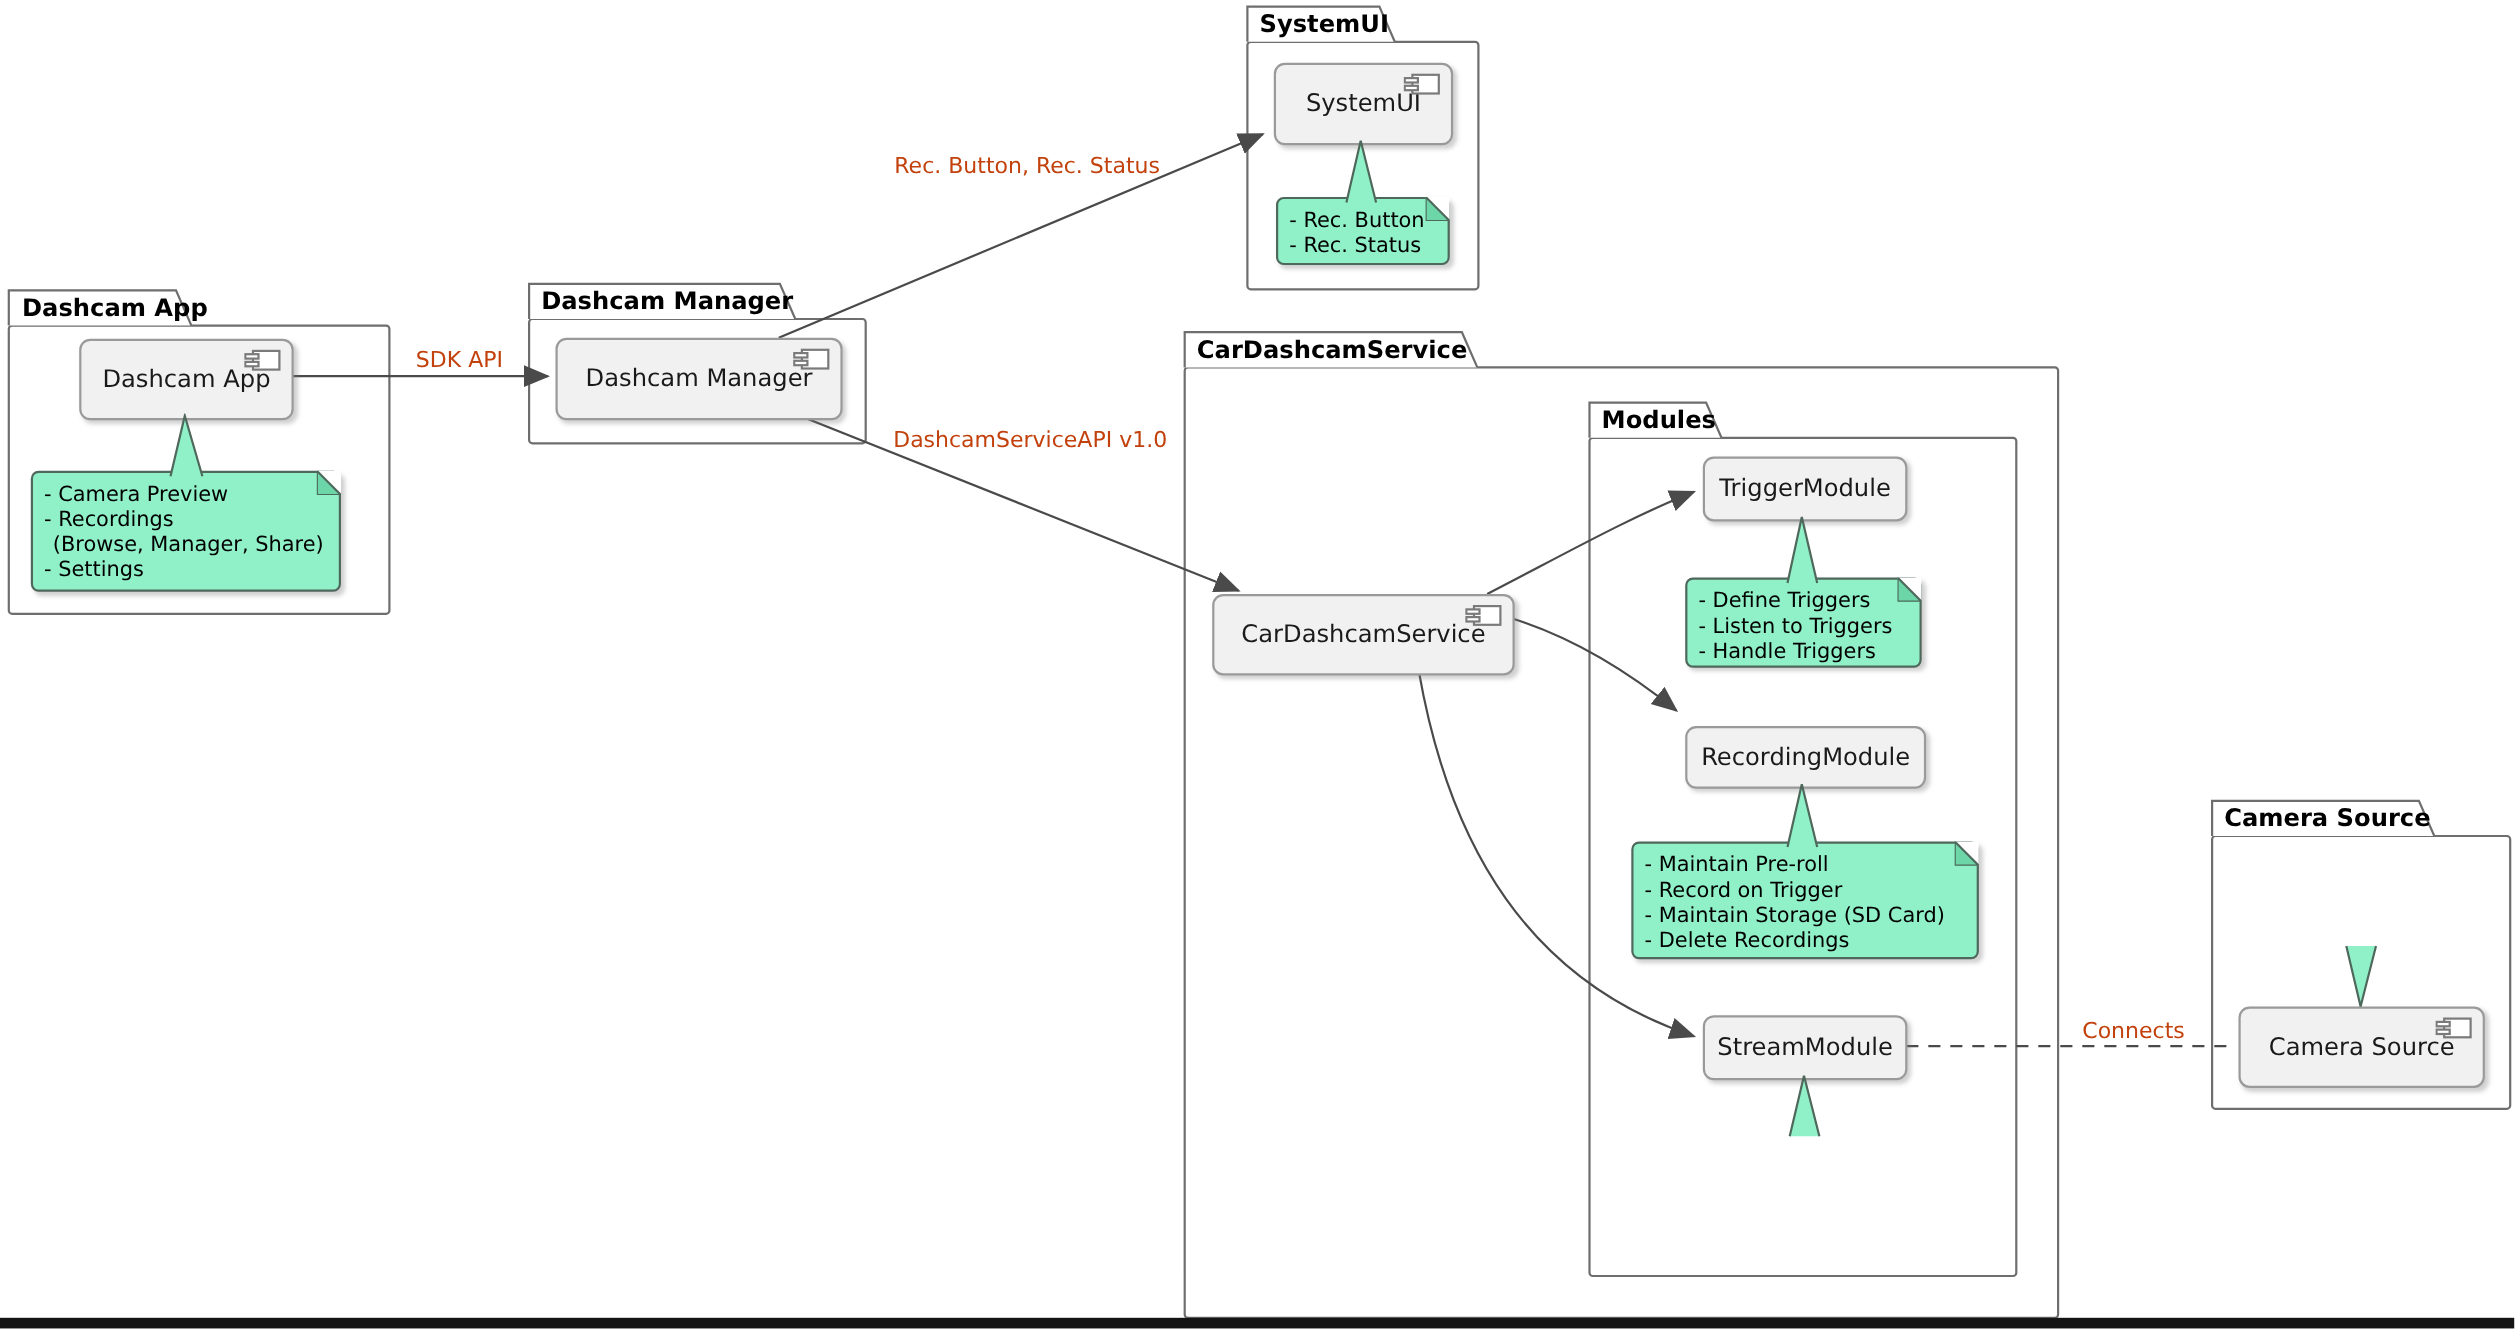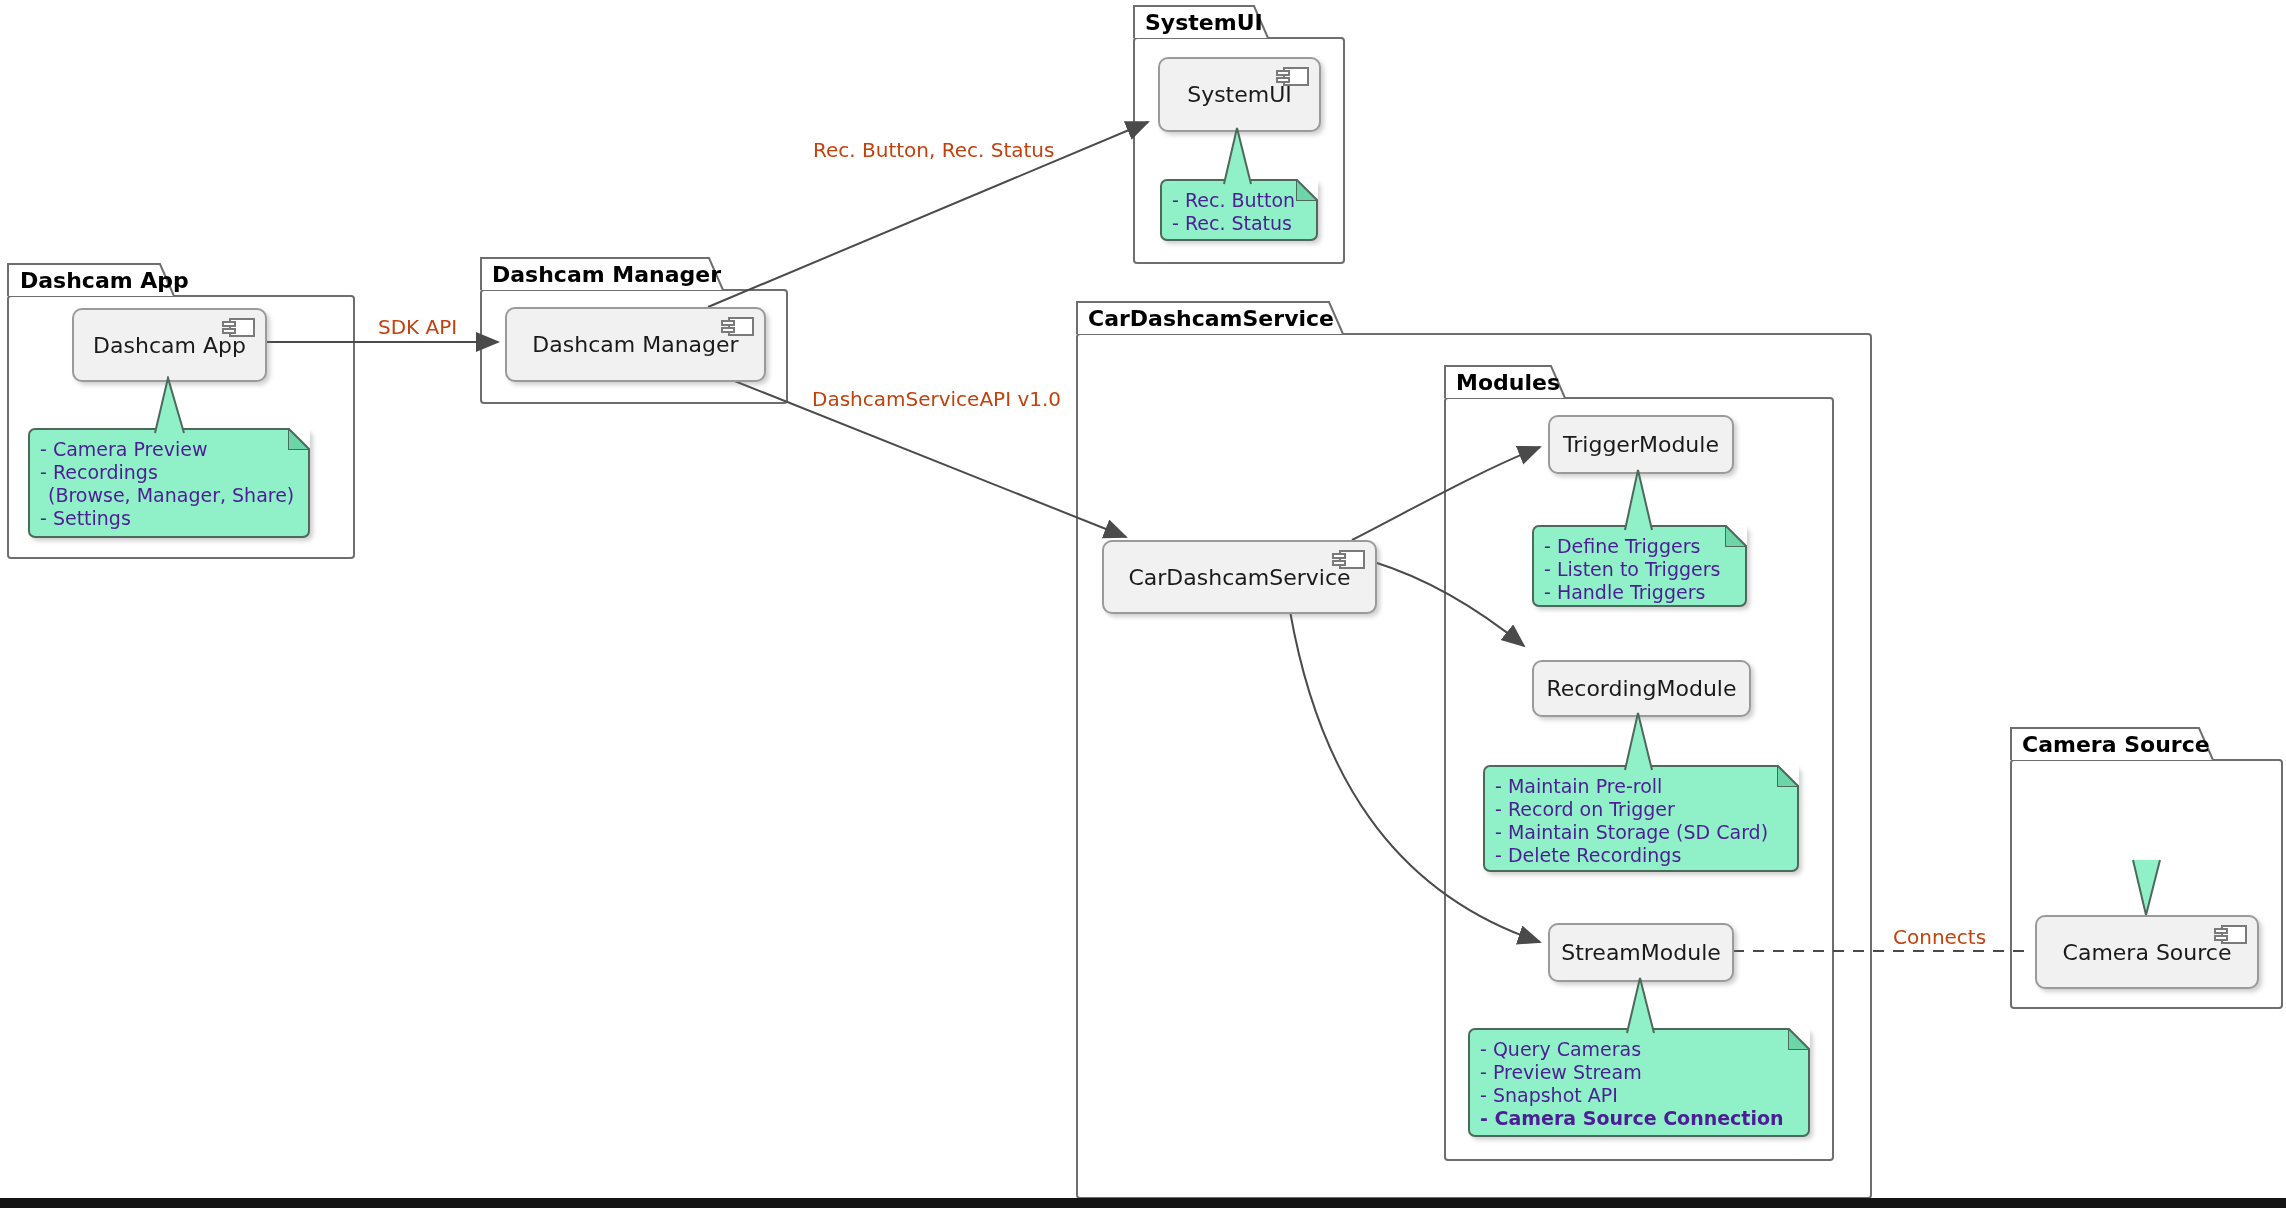--- a/index.html
+++ b/index.html
@@ -14,21 +14,21 @@
   .component{
     position:absolute;background:#f1f1f1;border:2px solid #9a9a9a;border-radius:10px;
     box-shadow:3px 3px 4px rgba(120,120,120,0.35);
     display:flex;align-items:center;justify-content:center;
     font-size:22px;color:#1a1a1a;white-space:nowrap;
   }
   .comp-icon{position:absolute;top:7px;right:9px;}
   .note{
     position:absolute;background:#90f0c7;border:2px solid #4f685c;border-radius:7px;
     box-shadow:3px 3px 4px rgba(120,120,120,0.35);
-    padding:8px 10px;box-sizing:border-box;color:#4c1d95;font-size:19px;
+    padding:8px 10px;box-sizing:border-box;color:#000000;font-size:19px;
   }
   .nline{line-height:23px;white-space:nowrap;}
   .nline.indent{padding-left:8px;}
   .nline.bold{font-weight:bold;}
   .fold{position:absolute;top:-2px;right:-2px;}
   .tail{position:absolute;pointer-events:none;}
   .edge-label{
     position:absolute;font-size:20px;color:#c2410c;white-space:nowrap;
   }
   .bottom-bar{
@@ -172,30 +172,20 @@
   <div class="note" style="left:1483px;top:765px;width:316px;height:107px;">
     <svg class="fold" width="22" height="22" viewBox="0 0 22 22">
         <polygon points="0,0 22,0 22,22" fill="#ffffff"></polygon>
         <polygon points="0,0 22,22 0,22" fill="#6cd6a8" stroke="#4f685c" stroke-width="2"></polygon>
       </svg>
     <div class="nline">- Maintain Pre-roll</div>
     <div class="nline">- Record on Trigger</div>
     <div class="nline">- Maintain Storage (SD Card)</div>
     <div class="nline">- Delete Recordings</div>
   </div>
-  <div class="note" style="left:1468px;top:1028px;width:342px;height:109px;">
-    <svg class="fold" width="22" height="22" viewBox="0 0 22 22">
-        <polygon points="0,0 22,0 22,22" fill="#ffffff"></polygon>
-        <polygon points="0,0 22,22 0,22" fill="#6cd6a8" stroke="#4f685c" stroke-width="2"></polygon>
-      </svg>
-    <div class="nline">- Query Cameras</div>
-    <div class="nline">- Preview Stream</div>
-    <div class="nline">- Snapshot API</div>
-    <div class="nline bold">- Camera Source Connection</div>
-  </div>
 
   <svg class="tail" style="left:150px;top:376px;" width="40" height="60">
       <path d="M5,57 L18,2 L34,57" fill="#90f0c7" stroke="#4f685c" stroke-width="2"></path>
     </svg>
   <svg class="tail" style="left:1220px;top:125px;" width="36" height="62">
       <path d="M4,59 L17,3 L31,59" fill="#90f0c7" stroke="#4f685c" stroke-width="2"></path>
     </svg>
   <svg class="tail" style="left:1621px;top:467px;" width="36" height="66">
       <path d="M4,63 L17,3 L31,63" fill="#90f0c7" stroke="#4f685c" stroke-width="2"></path>
     </svg>

